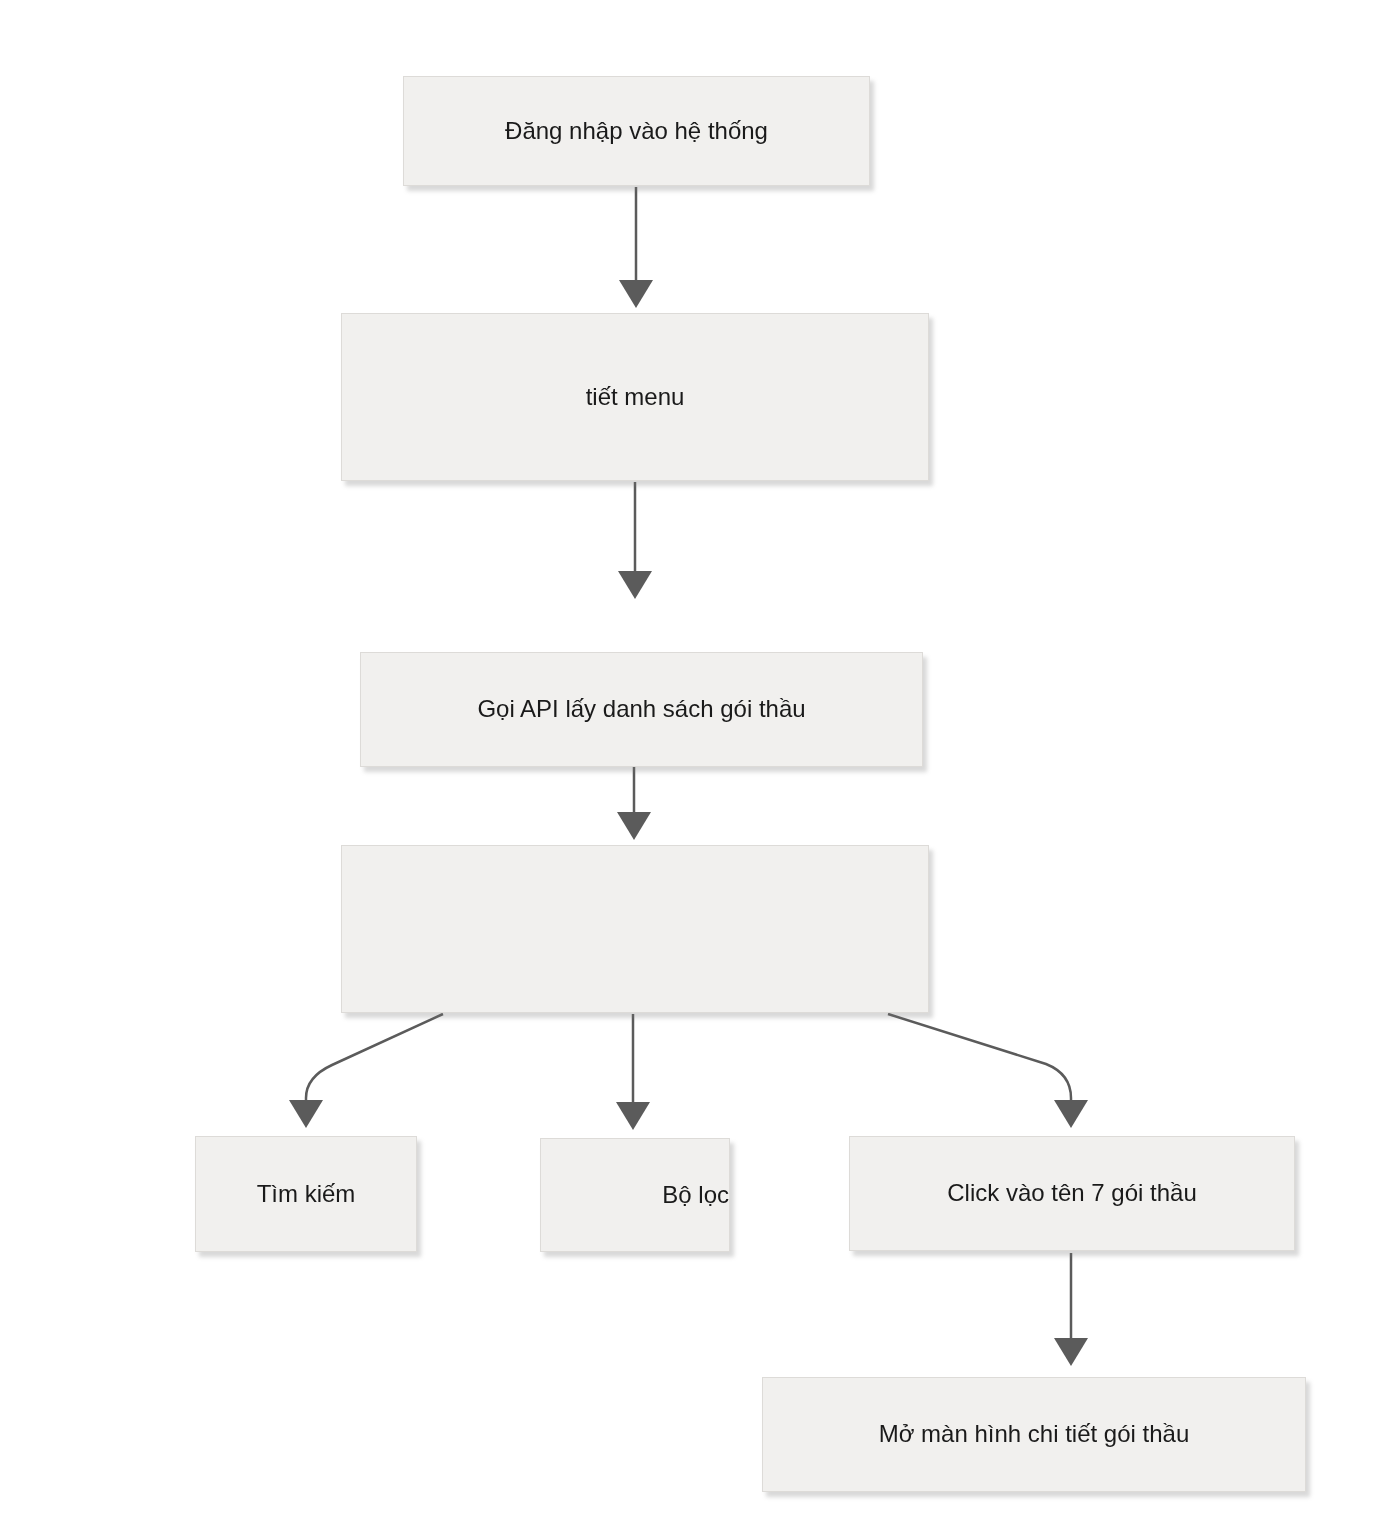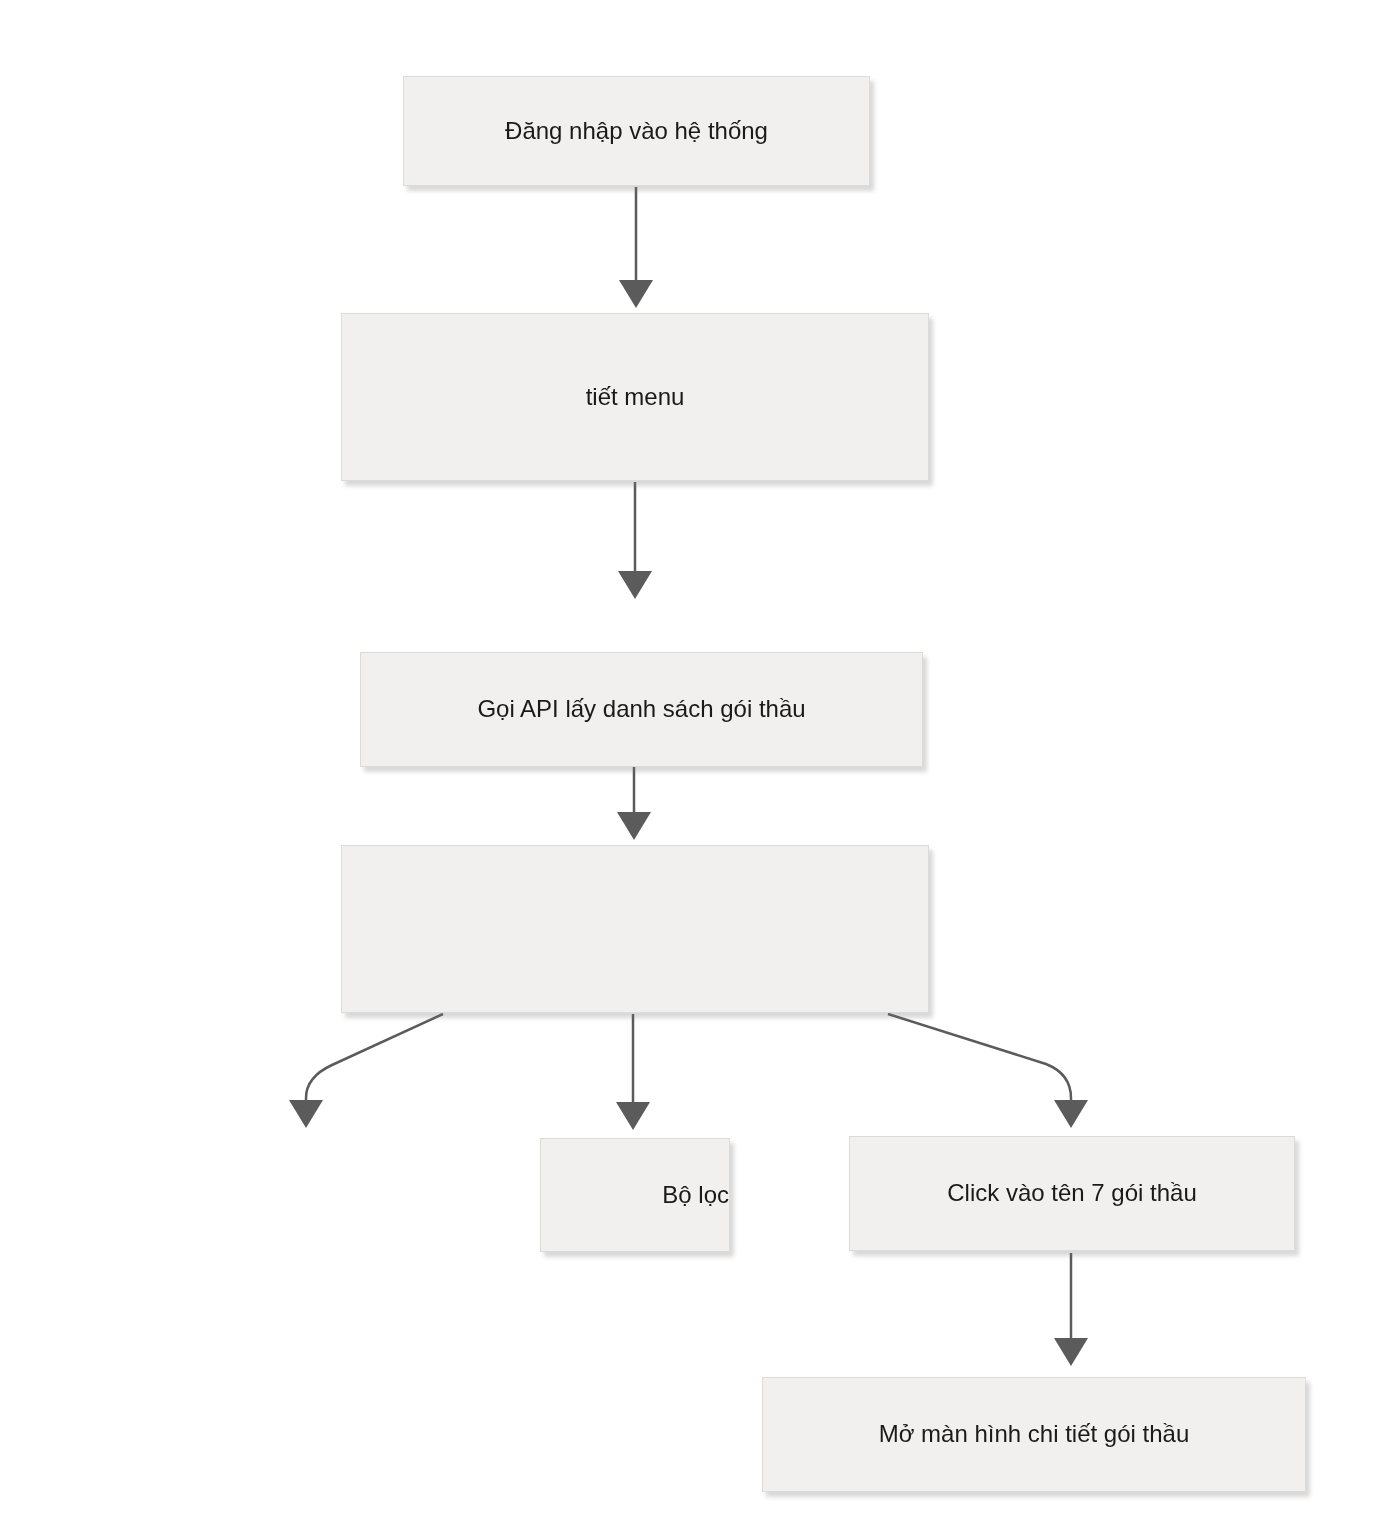--- a/index.html
+++ b/index.html
@@ -117,20 +117,25 @@
     <div class="label">
       <span>Gọi API lấy danh sách gói thầu</span>
     </div>
   </div>
 
   <div class="node" id="n-show-list">
     <div class="label">
     </div>
   </div>
 
+  <div class="node" id="n-search">
+    <div class="label">
+      <span>Tìm kiếm</span>
+    </div>
+  </div>
 
   <div class="node" id="n-filter">
     <div class="label">
       <span>Bộ lọc</span>
     </div>
   </div>
 
   <div class="node" id="n-click-package">
     <div class="label">
       <span>Click vào tên 7 gói thầu</span>

